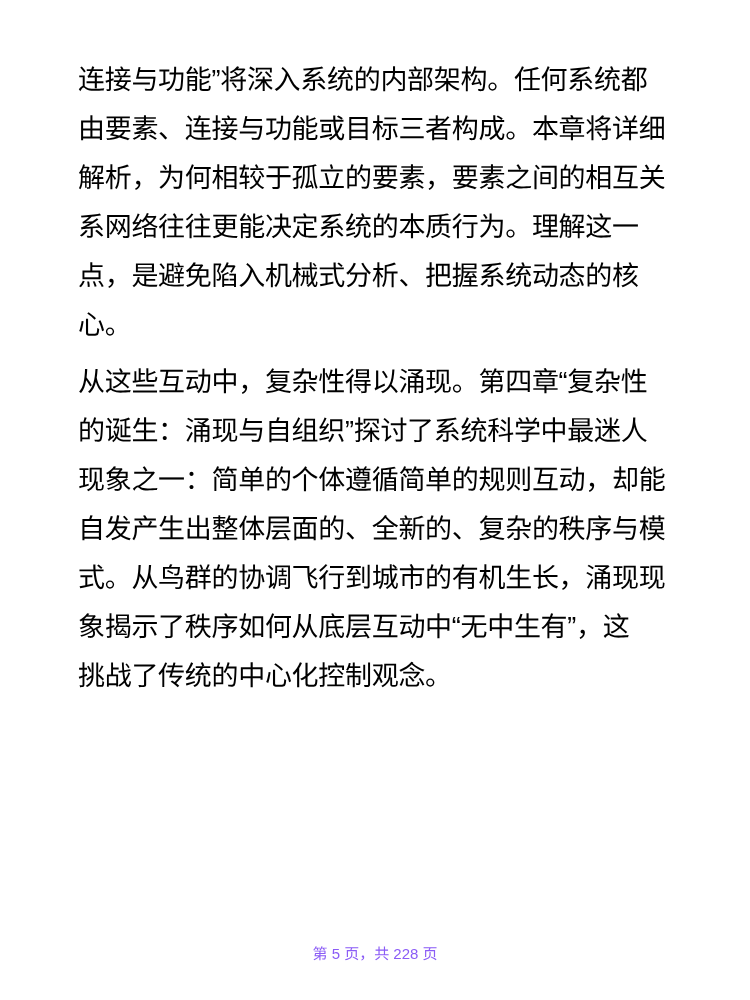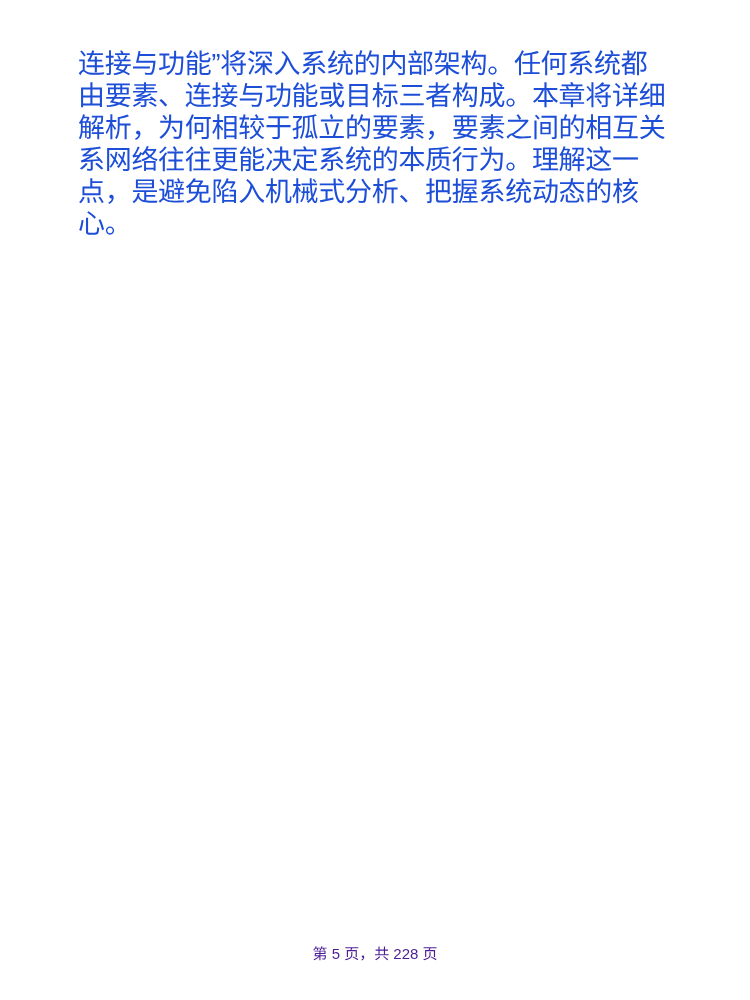--- a/index.html
+++ b/index.html
@@ -15,50 +15,57 @@
     overflow: hidden;
     font-family: "Liberation Sans", sans-serif;
   }
   .content {
     position: absolute;
     left: 78px;
     top: 48px;
     width: 622px;
   }
   .content p {
-    margin: 0 0 7px 0;
+    margin: 8px 0 7px 0;
     font-size: 27px;
-    line-height: 32px;
-    color: #1d4ed8;
+    line-height: 49px;
+    color: #000000;
     white-space: pre-line;     
     text-align: left;
     letter-spacing: -0.3px;
   }
   .footer {
     position: absolute;
     top: 944px;
     left: 0;
     width: 100%;
     text-align: center;
     font-size: 15px;
     line-height: 20px;
-    color: #4c1d95;
+    color: #8b5cf6;
   }
 </style>
 </head>
 <body>
 
 <div class="page">
 
   <div class="content">
     <p>连接与功能”将深入系统的内部架构。任何系统都
 由要素、连接与功能或目标三者构成。本章将详细
 解析，为何相较于孤立的要素，要素之间的相互关
 系网络往往更能决定系统的本质行为。理解这一
 点，是避免陷入机械式分析、把握系统动态的核
 心。</p>
+    <p>从这些互动中，复杂性得以涌现。第四章“复杂性
+的诞生：涌现与自组织”探讨了系统科学中最迷人
+现象之一：简单的个体遵循简单的规则互动，却能
+自发产生出整体层面的、全新的、复杂的秩序与模
+式。从鸟群的协调飞行到城市的有机生长，涌现现
+象揭示了秩序如何从底层互动中“无中生有”，这
+挑战了传统的中心化控制观念。</p>
   </div>
 
   <div class="footer">
     <span>第 5 页，共 228 页</span>
   </div>
 
 </div>
 
 </body></html>

